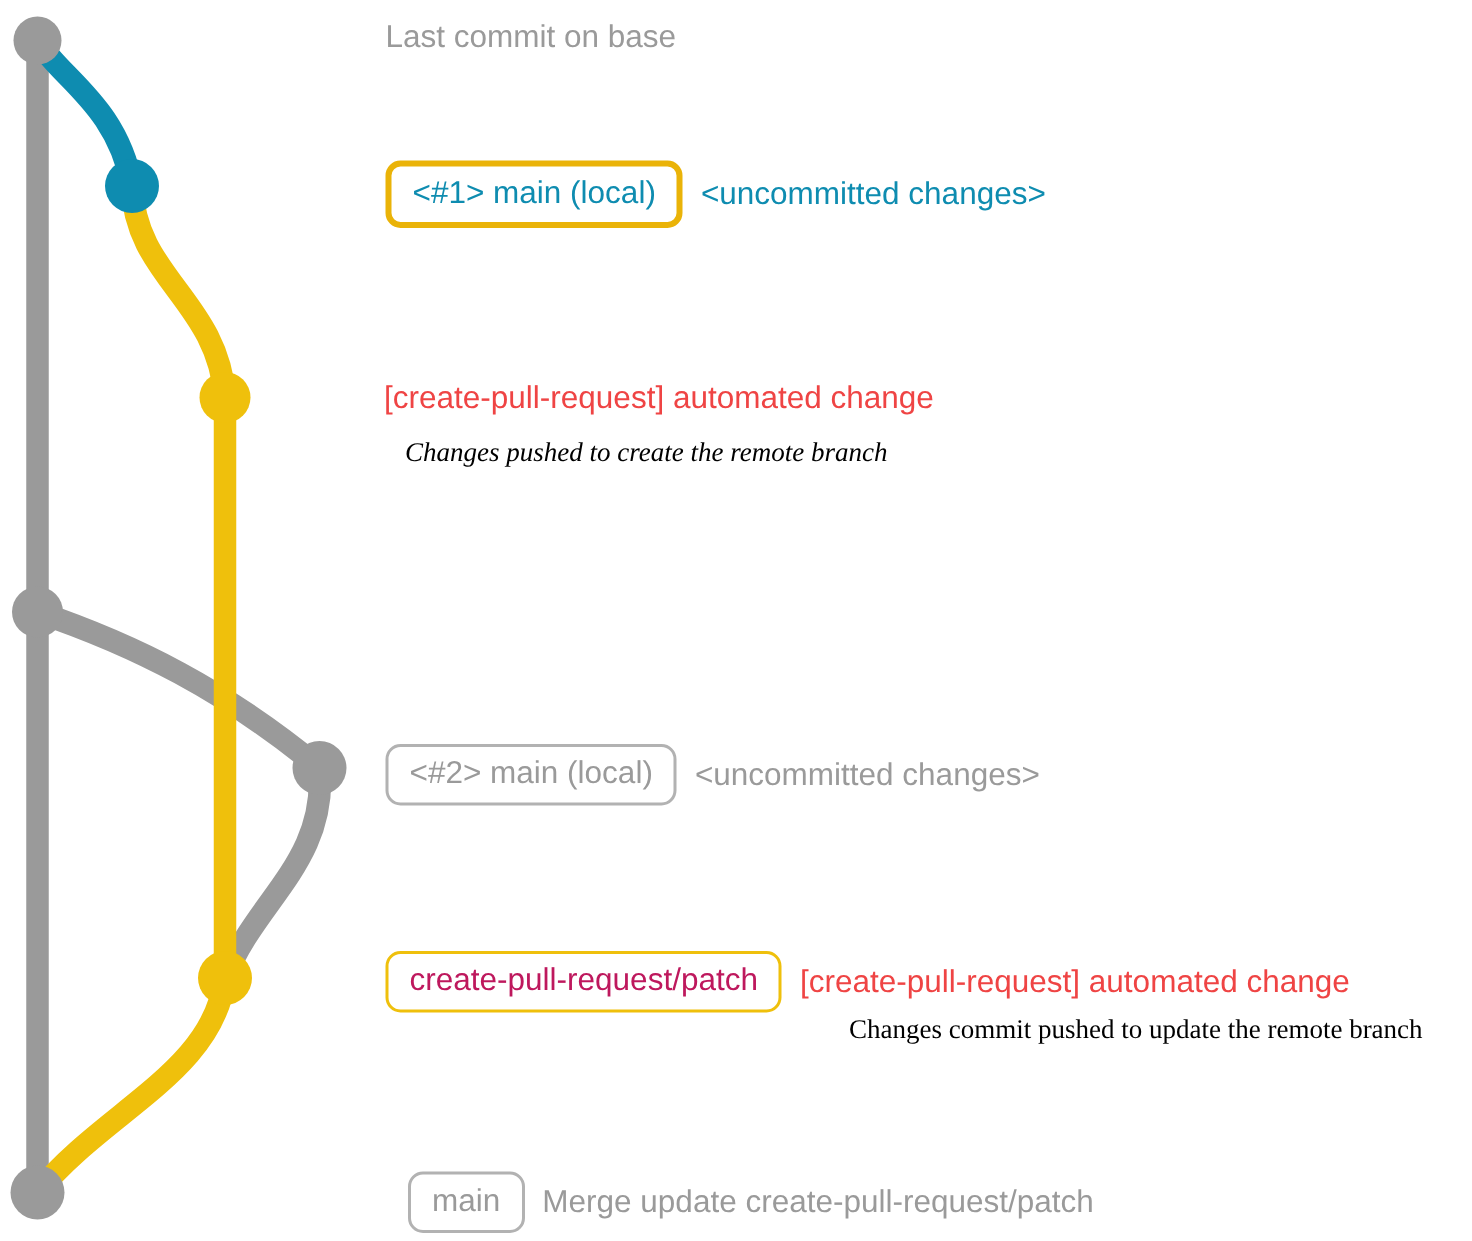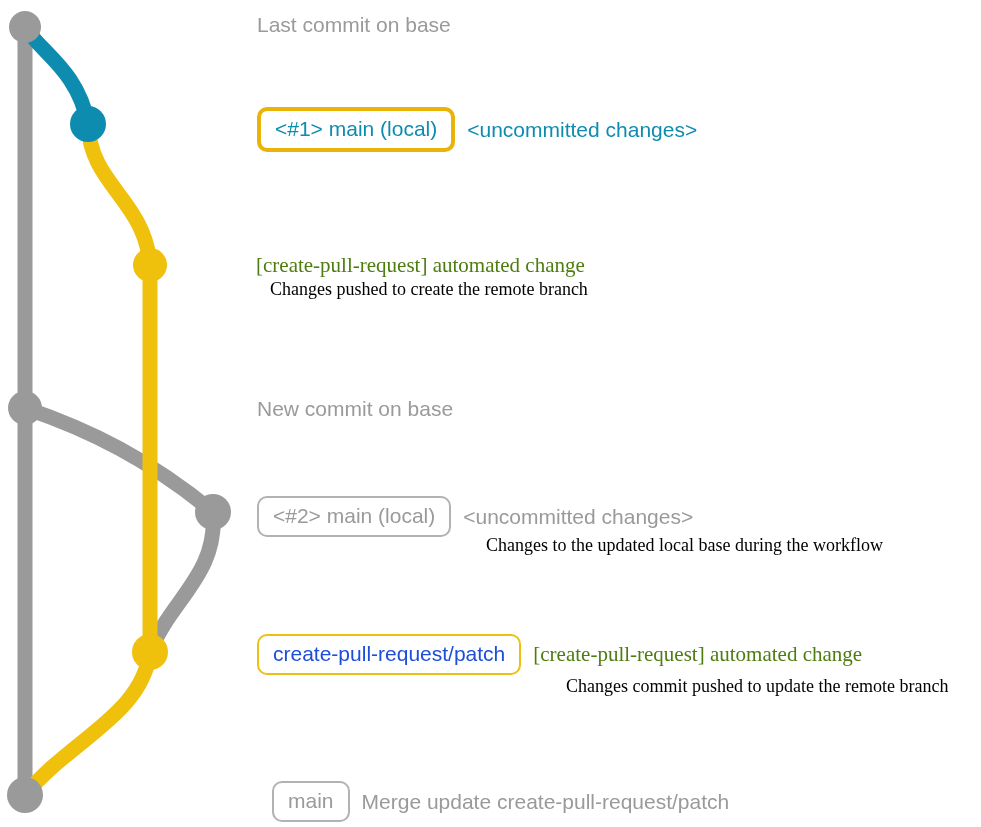--- a/index.html
+++ b/index.html
@@ -50,31 +50,31 @@
   .ref-pill.accent-blue {
     border: 4px solid #eab308;
     color: #0e8cb0;
   }
   .ref-pill.accent-gray {
     border: 2px solid #b2b2b2;
     color: #9a9a9a;
   }
   .ref-pill.accent-yellow {
     border: 2px solid #efc00c;
-    color: #1d4ed8;
+    color: #be185d;
   }
   .subject {
     font-family: "Liberation Sans", sans-serif;
     font-size: 21px;
     line-height: 1;
     margin-left: 12px;
   }
   .subject.accent-blue { color: #0e8cb0; }
   .subject.accent-gray { color: #9a9a9a; }
-  .subject.accent-yellow { color: #4d7c0f; font-family: Liberation Serif, serif; }
+  .subject.accent-yellow { color: #ef4444; }
   .subject.standalone { margin-left: 0; }
   .note {
     position: absolute;
     font-family: "Liberation Serif", serif;
     font-size: 18px;
     line-height: 1;
     color: #000000;
     white-space: nowrap;
   }
 </style>
@@ -113,31 +113,27 @@
   </div>
 
   <div class="commit-row" style="left:257px; top:107px;">
     <span class="ref-pill accent-blue">&lt;#1&gt; main (local)</span>
     <span class="subject accent-blue">&lt;uncommitted changes&gt;</span>
   </div>
 
   <div class="commit-row" style="left:256px; top:255px;">
     <span class="subject accent-yellow standalone">[create-pull-request] automated change</span>
   </div>
-  <div class="note" style="left:270px; top:280px;">Changes pushed to create the remote branch</div>
+  <div class="note" style="left:270px; top:292px;font-style:italic;">Changes pushed to create the remote branch</div>
 
-  <div class="commit-row" style="left:257px; top:398px;">
-    <span class="subject accent-gray standalone">New commit on base</span>
-  </div>
 
   <div class="commit-row" style="left:257px; top:496px;">
     <span class="ref-pill accent-gray">&lt;#2&gt; main (local)</span>
     <span class="subject accent-gray">&lt;uncommitted changes&gt;</span>
   </div>
-  <div class="note" style="left:486px; top:536px;">Changes to the updated local base during the workflow</div>
 
   <div class="commit-row" style="left:257px; top:634px;">
     <span class="ref-pill accent-yellow">create-pull-request/patch</span>
     <span class="subject accent-yellow">[create-pull-request] automated change</span>
   </div>
   <div class="note" style="left:566px; top:677px;">Changes commit pushed to update the remote branch</div>
 
   <div class="commit-row" style="left:259px; top:781px;padding-left:13px;">
     <span class="ref-pill accent-gray">main</span>
     <span class="subject accent-gray">Merge update create-pull-request/patch</span>

